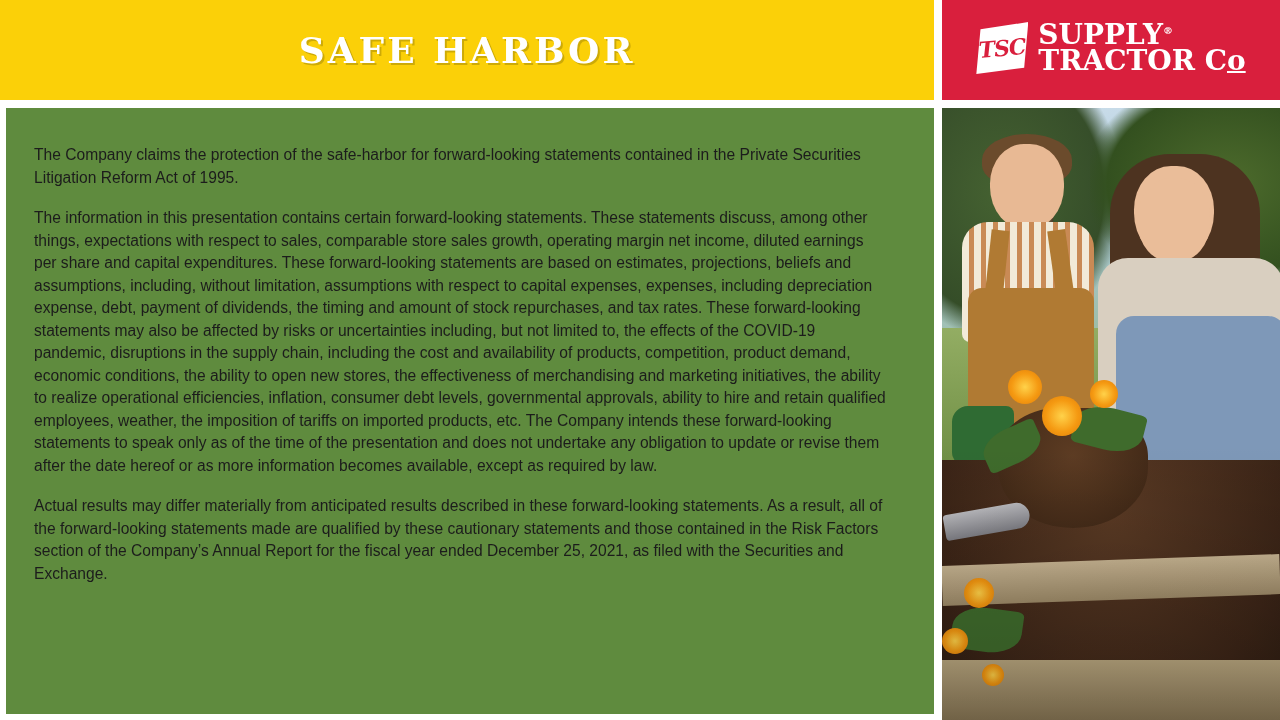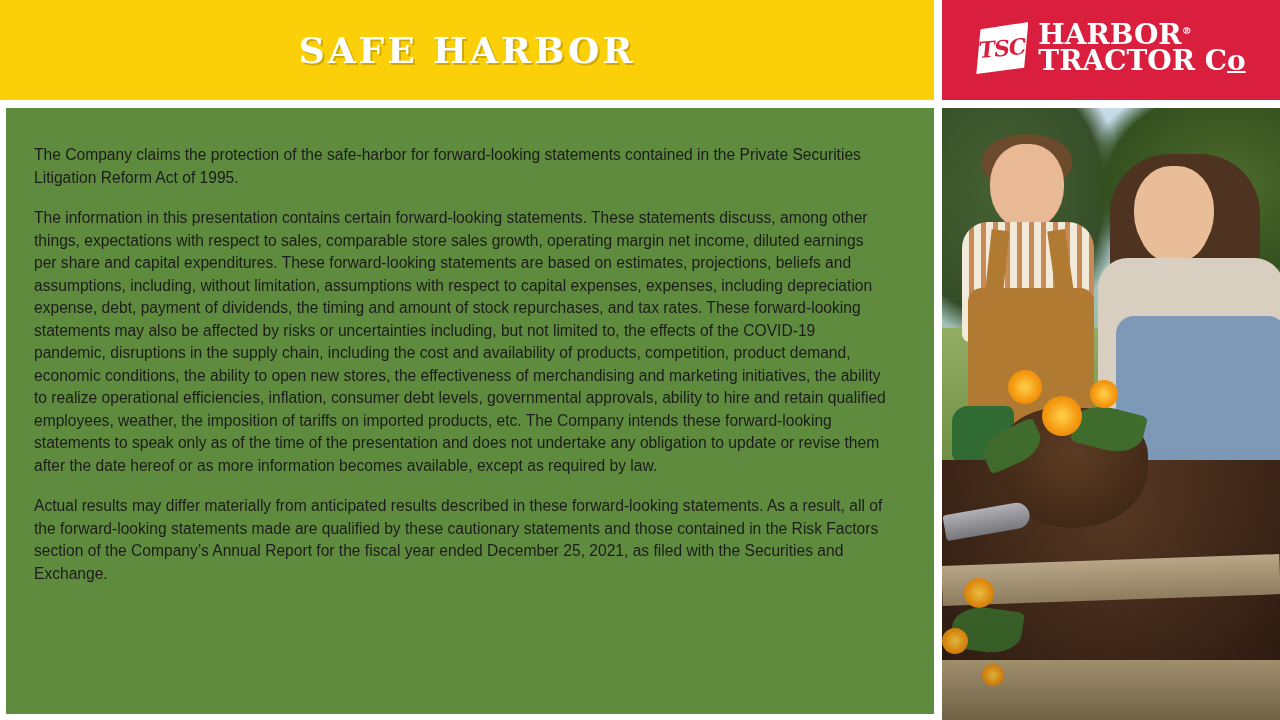--- a/index.html
+++ b/index.html
@@ -292,21 +292,21 @@
   <div class="header-gap"></div>
 
   <div class="logo-block">
     <div class="logo-inner">
       <div class="logo-mark">
         <div class="shard"></div>
         <div class="shard-text">TSC</div>
       </div>
       <div class="logo-words">
         <div class="logo-line">
-          <span>HARBOR</span><span class="reg">®</span>
+          <span>SUPPLY</span><span class="reg">®</span>
         </div>
         <div class="logo-line">
           <span>TRACTOR C</span><span class="co-underline">o</span>
         </div>
       </div>
     </div>
   </div>
 
   <div class="body-panel">
     <p class="para">The Company claims the protection of the safe-harbor for forward-looking statements contained in the Private Securities Litigation Reform Act of 1995.</p>

